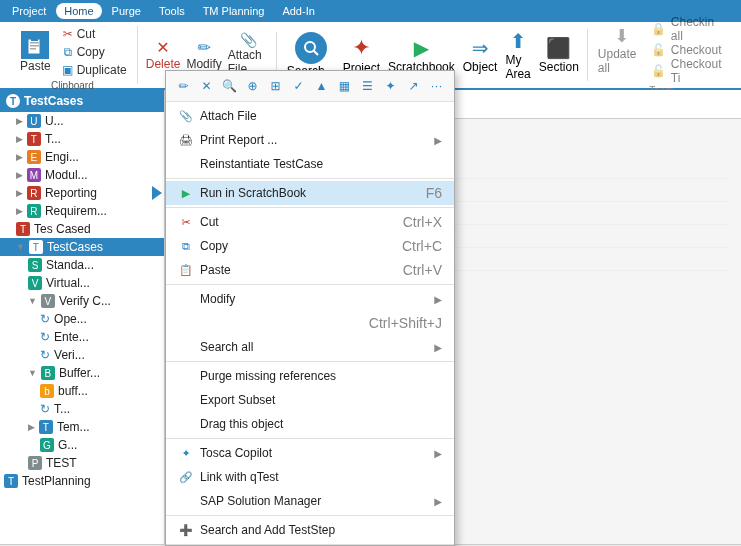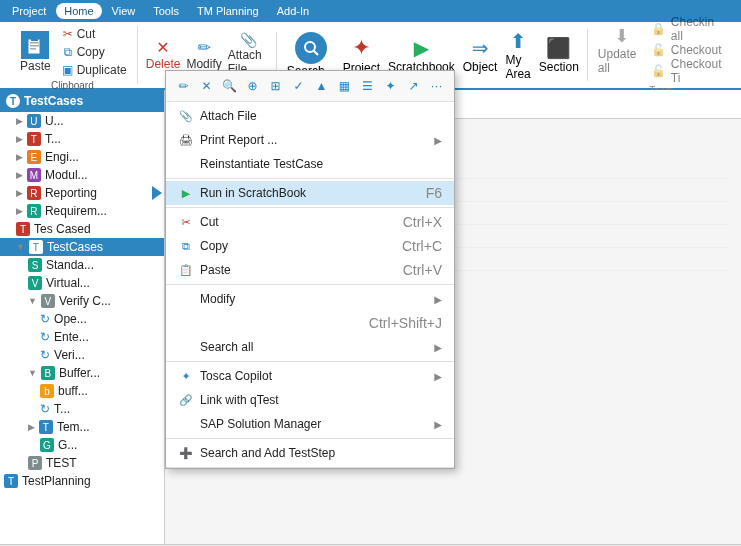--- a/index.html
+++ b/index.html
@@ -73,21 +73,21 @@
 
     .ctx-submenu-arrow { margin-left: auto; font-size: 10px; color: #888; }
   </style>
 </head>
 <body>
 
 <div class="ribbon">
   <div class="ribbon-tabs">
     <div class="ribbon-tab">Project</div>
     <div class="ribbon-tab active">Home</div>
-    <div class="ribbon-tab">View</div>
+    <div class="ribbon-tab">Purge</div>
     <div class="ribbon-tab">Tools</div>
     <div class="ribbon-tab">TM Planning</div>
     <div class="ribbon-tab">Add-In</div>
   </div>
   <div class="ribbon-content">
 
     <div class="ribbon-group">
       <div class="ribbon-group-btns">
         <div class="ribbon-btn-large">
           <div class="ribbon-icon-paste">
@@ -371,20 +371,34 @@
         <span class="ctx-icon"></span>
         <span class="ctx-shortcut">Ctrl+Shift+J</span>
       </div>
       <div class="ctx-item">
         <span class="ctx-icon"></span>
         <span>Search all</span>
         <span class="ctx-submenu-arrow">▶</span>
       </div>
     </div>
 
+    <div class="ctx-section">
+      <div class="ctx-item">
+        <span class="ctx-icon"></span>
+        <span>Purge missing references</span>
+      </div>
+      <div class="ctx-item">
+        <span class="ctx-icon"></span>
+        <span>Export Subset</span>
+      </div>
+      <div class="ctx-item">
+        <span class="ctx-icon"></span>
+        <span>Drag this object</span>
+      </div>
+    </div>
 
     <div class="ctx-section">
       <div class="ctx-item">
         <span class="ctx-icon" style="color:#2e86c1;">✦</span>
         <span>Tosca Copilot</span>
         <span class="ctx-submenu-arrow">▶</span>
       </div>
       <div class="ctx-item">
         <span class="ctx-icon" style="color:#27ae60;">🔗</span>
         <span>Link with qTest</span>

